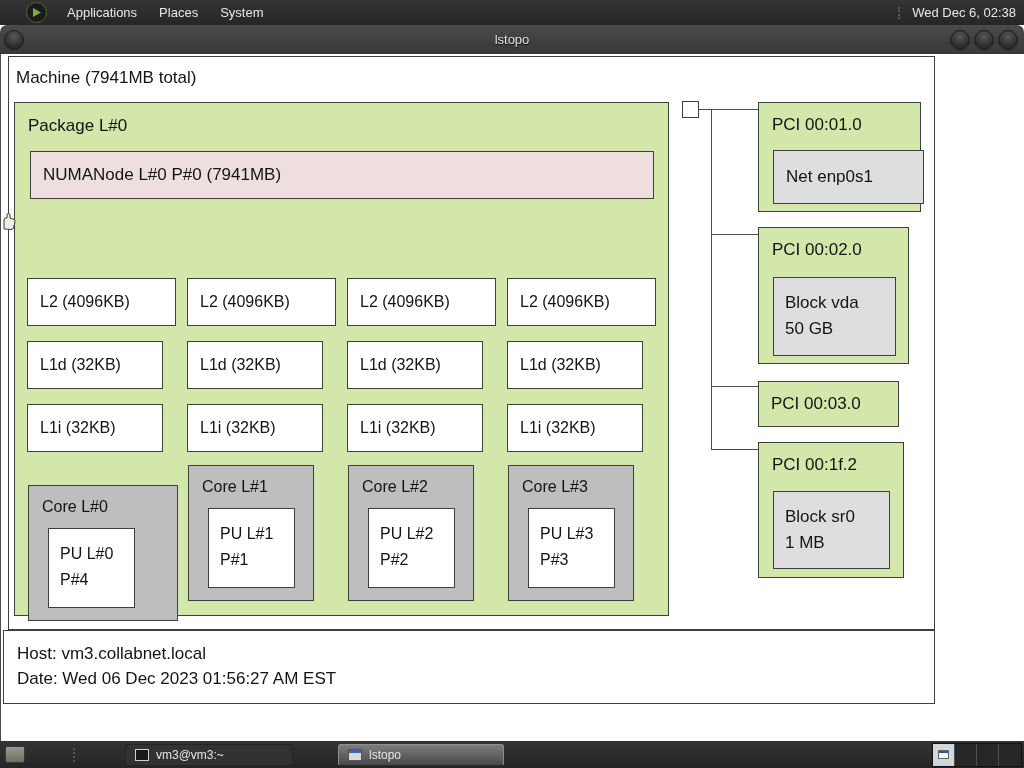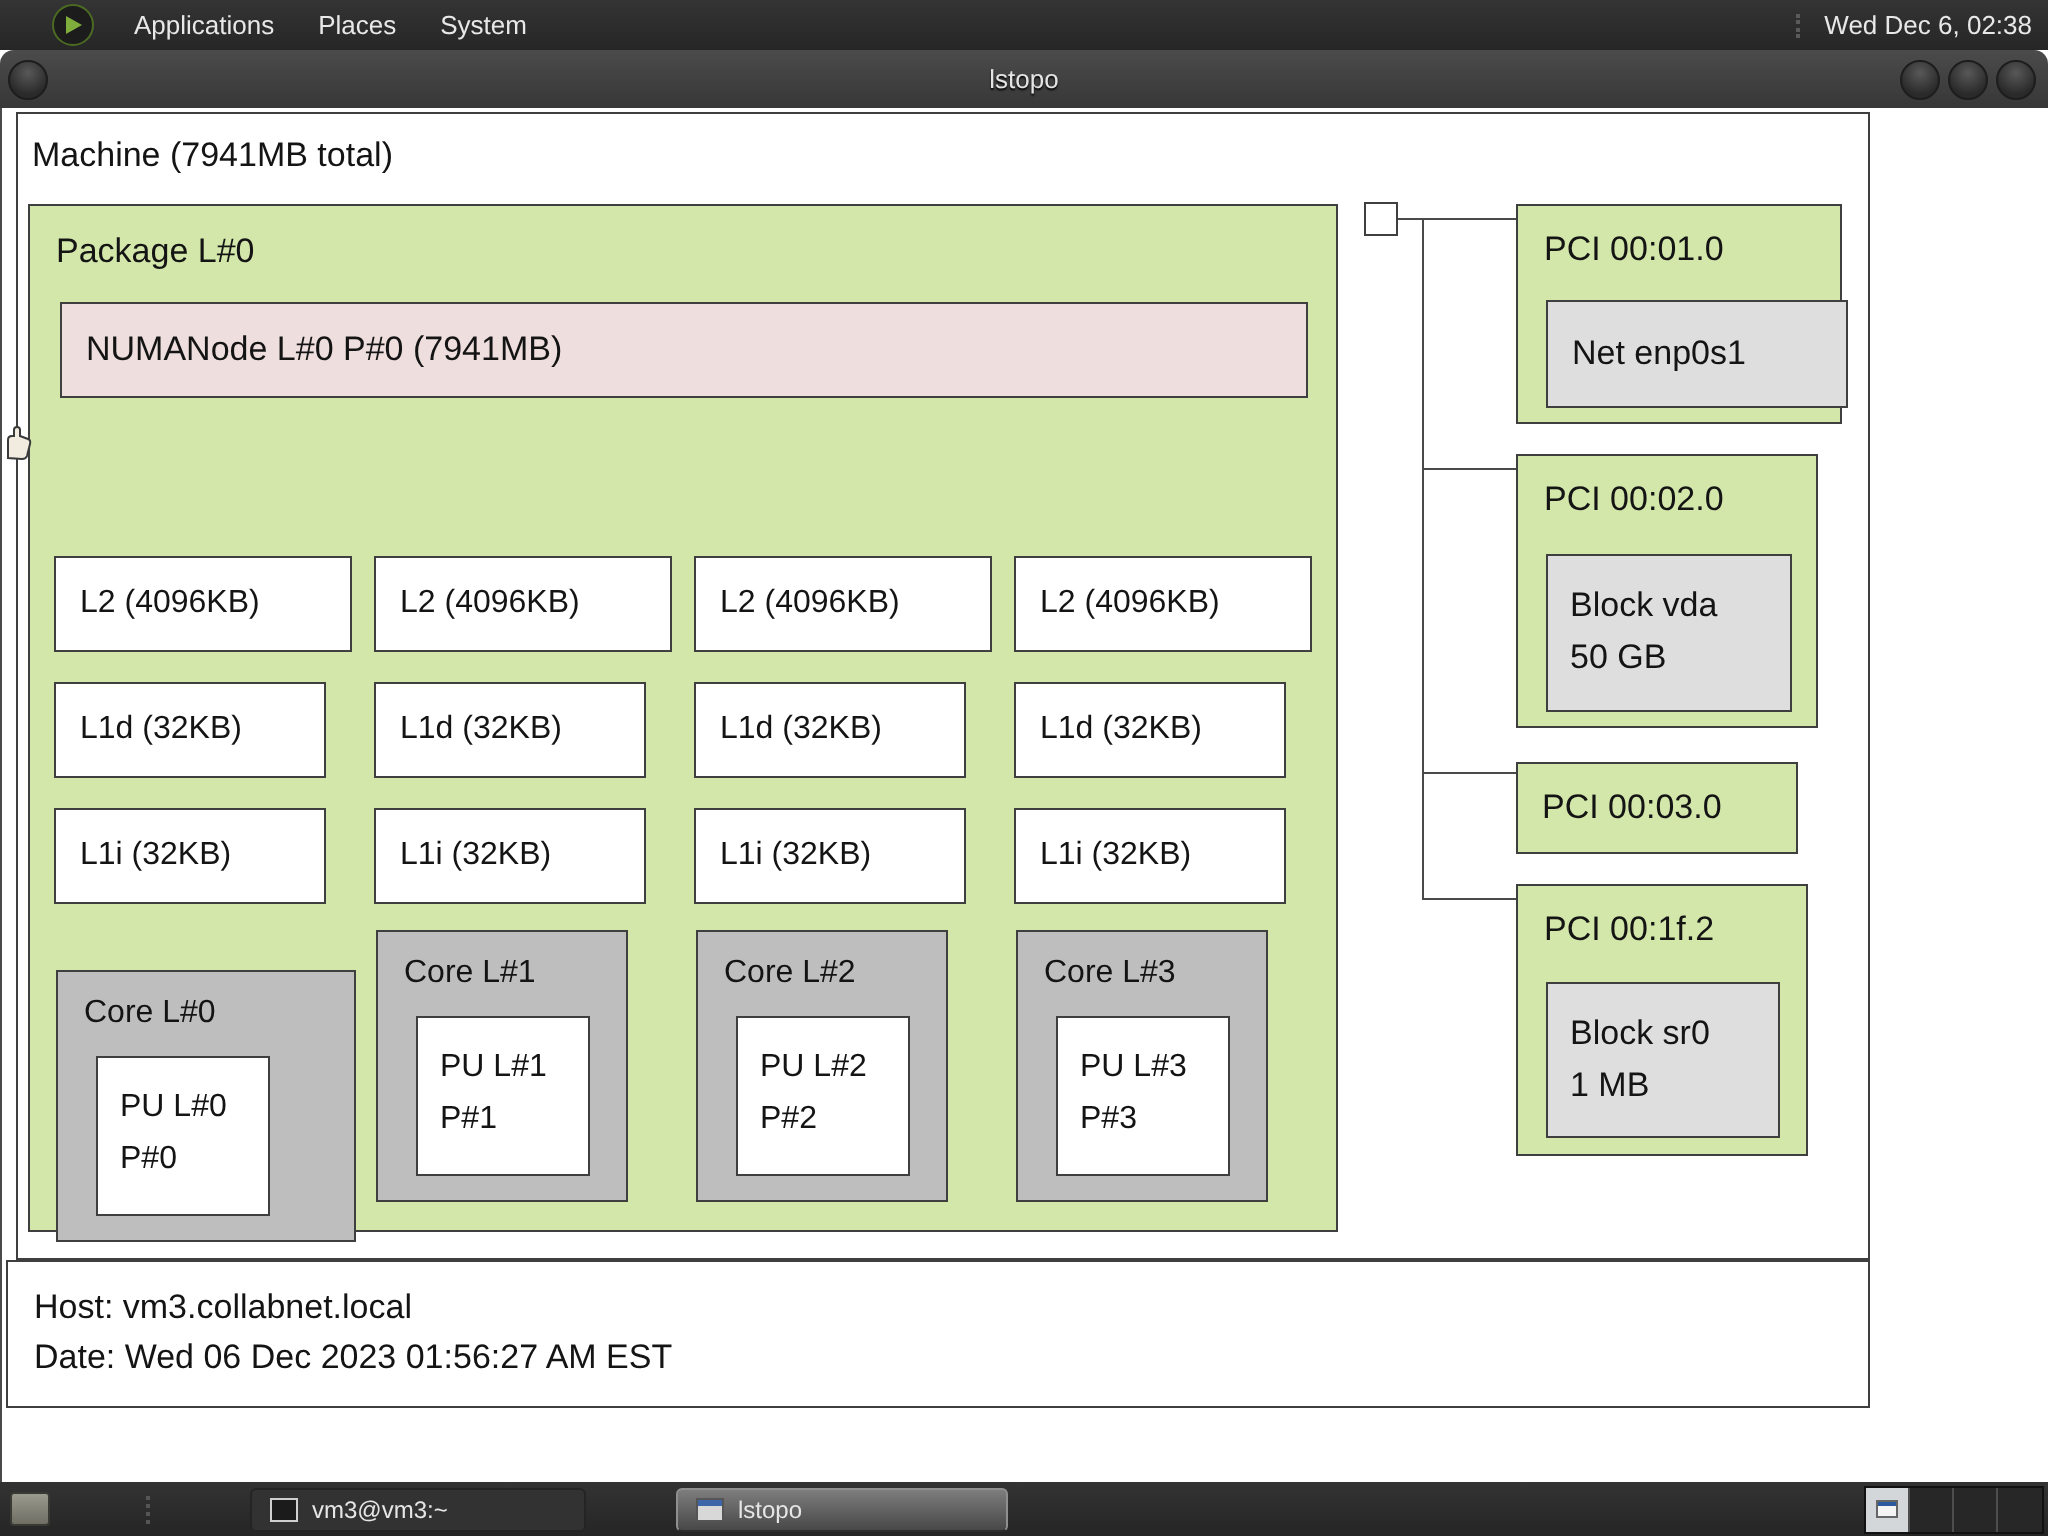--- a/index.html
+++ b/index.html
@@ -125,21 +125,21 @@
 
     <div class="box white row1" style="left:26px;top:350px;width:136px;height:48px;">L1i (32KB)</div>
     <div class="box white row1" style="left:186px;top:350px;width:136px;height:48px;">L1i (32KB)</div>
     <div class="box white row1" style="left:346px;top:350px;width:136px;height:48px;">L1i (32KB)</div>
     <div class="box white row1" style="left:506px;top:350px;width:136px;height:48px;">L1i (32KB)</div>
 
     <div class="box gray" style="left:27px;top:411px;width:150px;height:136px;margin-top:20px;">
       <div class="toplab">Core L#0</div>
       <div class="box white two-line" style="left:19px;top:42px;width:87px;height:80px;">
         <div>PU L#0</div>
-        <div>P#0</div>
+        <div>P#4</div>
       </div>
     </div>
     <div class="box gray" style="left:187px;top:411px;width:126px;height:136px;">
       <div class="toplab">Core L#1</div>
       <div class="box white two-line" style="left:19px;top:42px;width:87px;height:80px;">
         <div>PU L#1</div>
         <div>P#1</div>
       </div>
     </div>
     <div class="box gray" style="left:347px;top:411px;width:126px;height:136px;">

